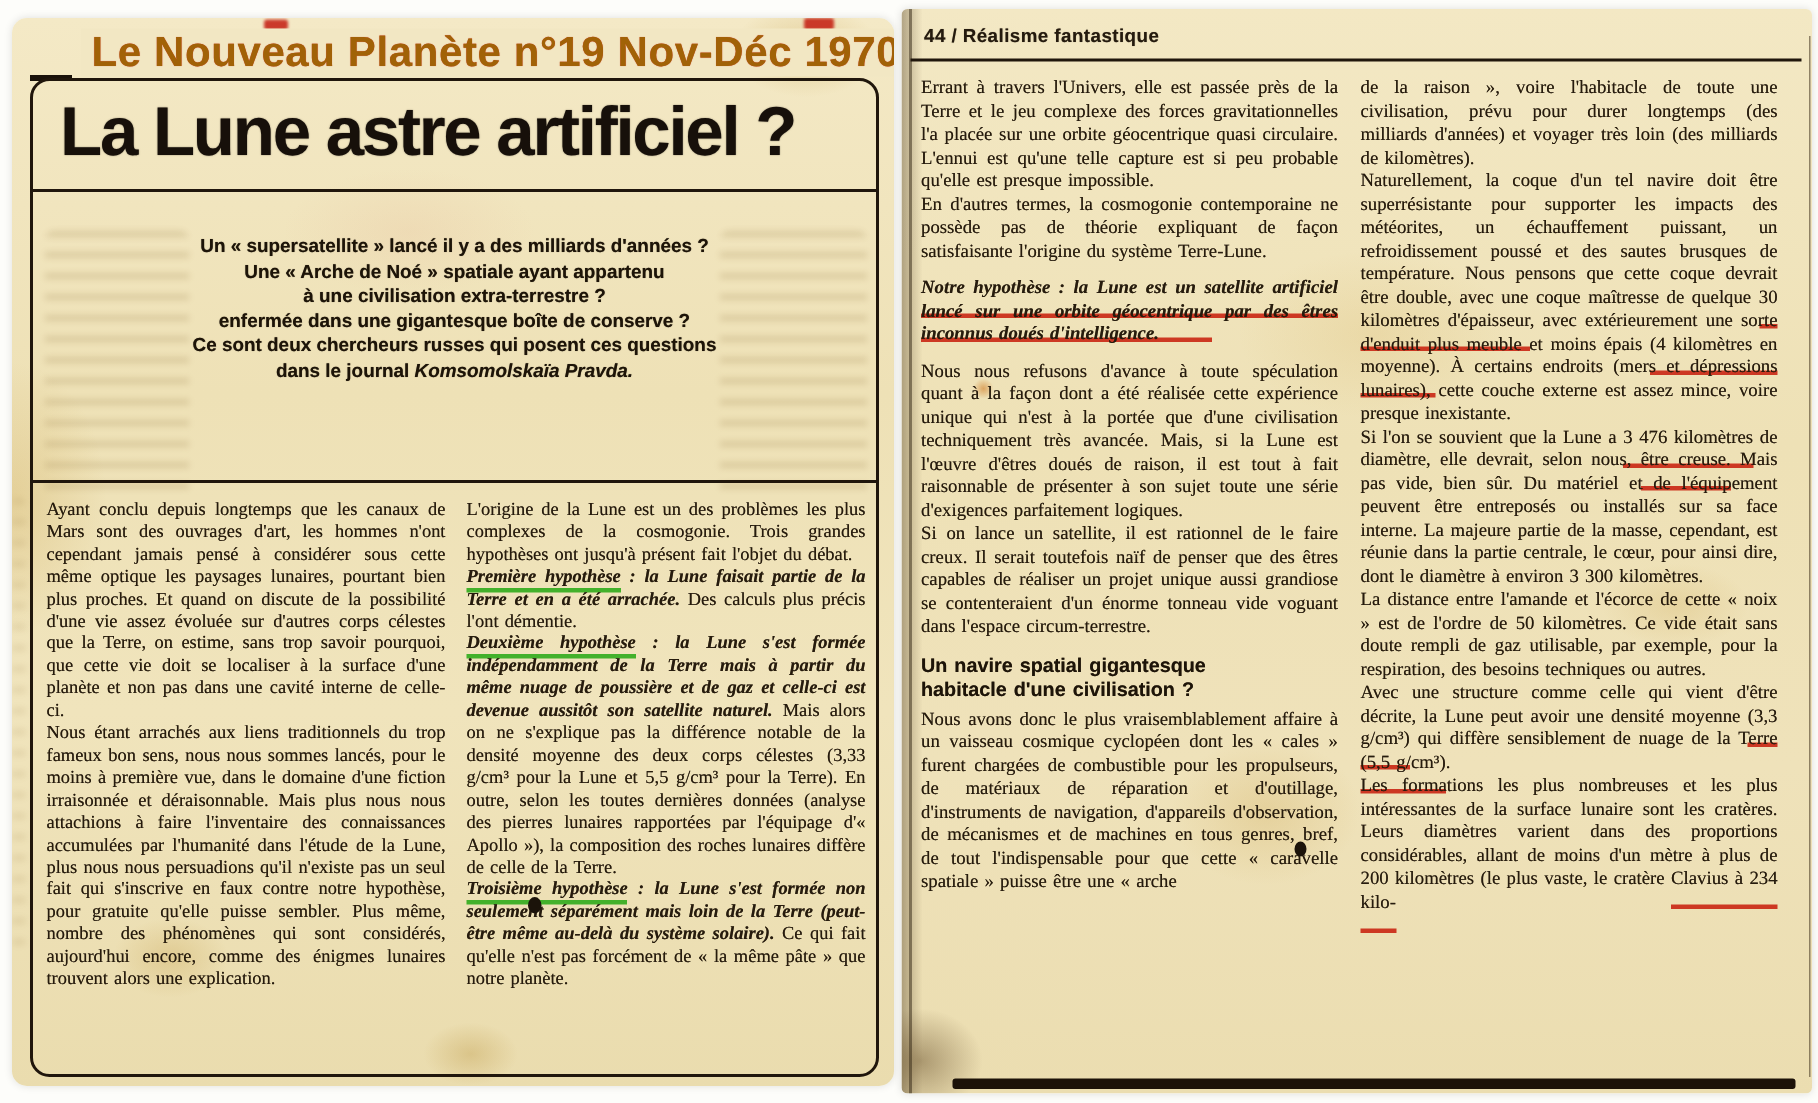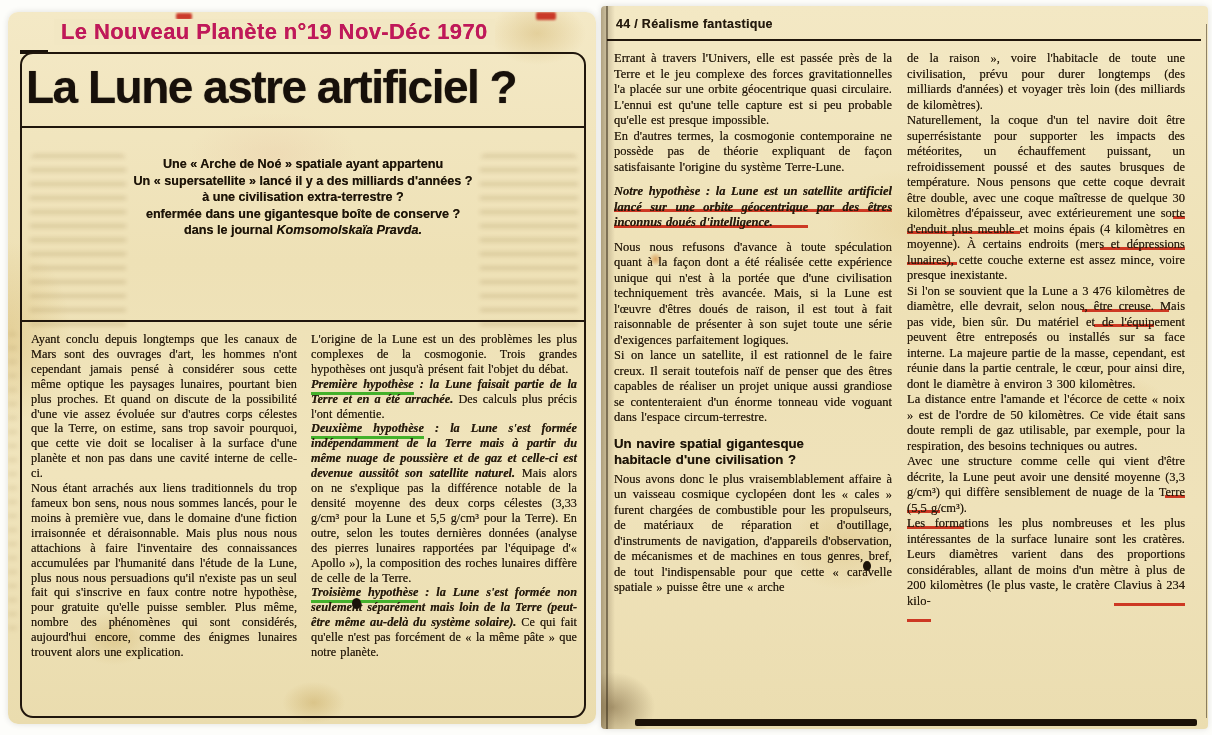--- a/index.html
+++ b/index.html
@@ -32,31 +32,31 @@
     font-family:"Liberation Serif","DejaVu Serif",serif;
     font-size:12.3px;line-height:15px;color:#261b0d;
     text-align:justify;word-spacing:1px;hyphens:auto;-webkit-hyphens:auto;
     text-shadow:0 0 .4px rgba(38,27,13,.7);
   }
   .serifcol p{margin:0;}
   .serifcol p.gap{margin-top:9px;}
   
   #masthead{
     position:absolute;left:46px;top:7px;padding:0 7px;
-    font-family:"Liberation Sans",sans-serif;font-weight:bold;font-size:22px;
-    color:#be185d;letter-spacing:.4px;background:#f2e7c3;white-space:nowrap;
+    font-family:"Liberation Sans",sans-serif;font-weight:bold;font-size:28px;
+    color:#a16207;letter-spacing:.4px;background:#f2e7c3;white-space:nowrap;
     text-shadow:0 0 .5px rgba(208,18,18,.8);
   }
   #mast-dash{position:absolute;left:12px;top:38px;width:28px;height:3.5px;background:#1a120a;}
   #frame{
     position:absolute;left:12px;top:40px;width:566px;height:666px;
     border:2.5px solid #20160c;border-radius:13px;
   }
   #headline{
-    position:absolute;left:4px;top:6px;width:540px;
+    position:absolute;left:18px;top:6px;width:540px;
     font-family:"Liberation Sans",sans-serif;font-weight:bold;font-size:46px;
     letter-spacing:-1.5px;color:#17100a;white-space:nowrap;
     text-shadow:0 0 1px rgba(23,16,10,.55);
   }
   .hrule{position:absolute;left:0;width:100%;height:2px;background:#20160c;}
   #rule-under-headline{top:72px;}
   #rule-above-cols{top:266px;height:1.8px;}
   #intro{
     position:absolute;left:0;top:102px;width:100%;text-align:center;
     font-family:"Liberation Sans",sans-serif;font-weight:bold;font-size:12.6px;
@@ -108,24 +108,25 @@
   <div id="masthead">Le Nouveau Planète n°19 Nov-Déc 1970</div>
 
   <div id="frame">
     <div id="headline">La Lune astre artificiel ?</div>
     <div class="hrule" id="rule-under-headline"></div>
 
     <div class="ghost" style="left:8px;top:100px;width:96px;height:178px;"></div>
     <div class="ghost" style="left:458px;top:100px;width:98px;height:178px;"></div>
 
     <div id="intro">
+      <div>Un « supersatellite » lancé il y a des milliards d'années ?</div>
       <div>Une « Arche de Noé » spatiale ayant appartenu</div>
-      <div>Un « supersatellite » lancé il y a des milliards d'années ?</div>
       <div>à une civilisation extra-terrestre ?</div>
       <div>enfermée dans une gigantesque boîte de conserve ?</div>
+      <div>Ce sont deux chercheurs russes qui posent ces questions</div>
       <div><span>dans le journal </span><span style="font-style:italic;">Komsomolskaïa Pravda.</span></div>
     </div>
 
     <div class="hrule" id="rule-above-cols"></div>
 
     <div id="left-cols">
       <div class="serifcol">
         <p>Ayant conclu depuis longtemps que les canaux de Mars sont des ouvrages d'art, les hommes n'ont cependant jamais pensé à considérer sous cette même optique les paysages lunaires, pourtant bien plus proches. Et quand on discute de la possibilité d'une vie assez évoluée sur d'autres corps célestes que la Terre, on estime, sans trop savoir pourquoi, que cette vie doit se localiser à la surface d'une planète et non pas dans une cavité interne de celle-ci.</p>
         <p>Nous étant arrachés aux liens traditionnels du trop fameux bon sens, nous nous sommes lancés, pour le moins à première vue, dans le domaine d'une fiction irraisonnée et déraisonnable. Mais plus nous nous attachions à faire l'inventaire des connaissances accumulées par l'humanité dans l'étude de la Lune, plus nous nous persuadions qu'il n'existe pas un seul fait qui s'inscrive en faux contre notre hypothèse, pour gratuite qu'elle puisse sembler. Plus même, nombre des phénomènes qui sont considérés, aujourd'hui encore, comme des énigmes lunaires trouvent alors une explication.</p>
       </div>

